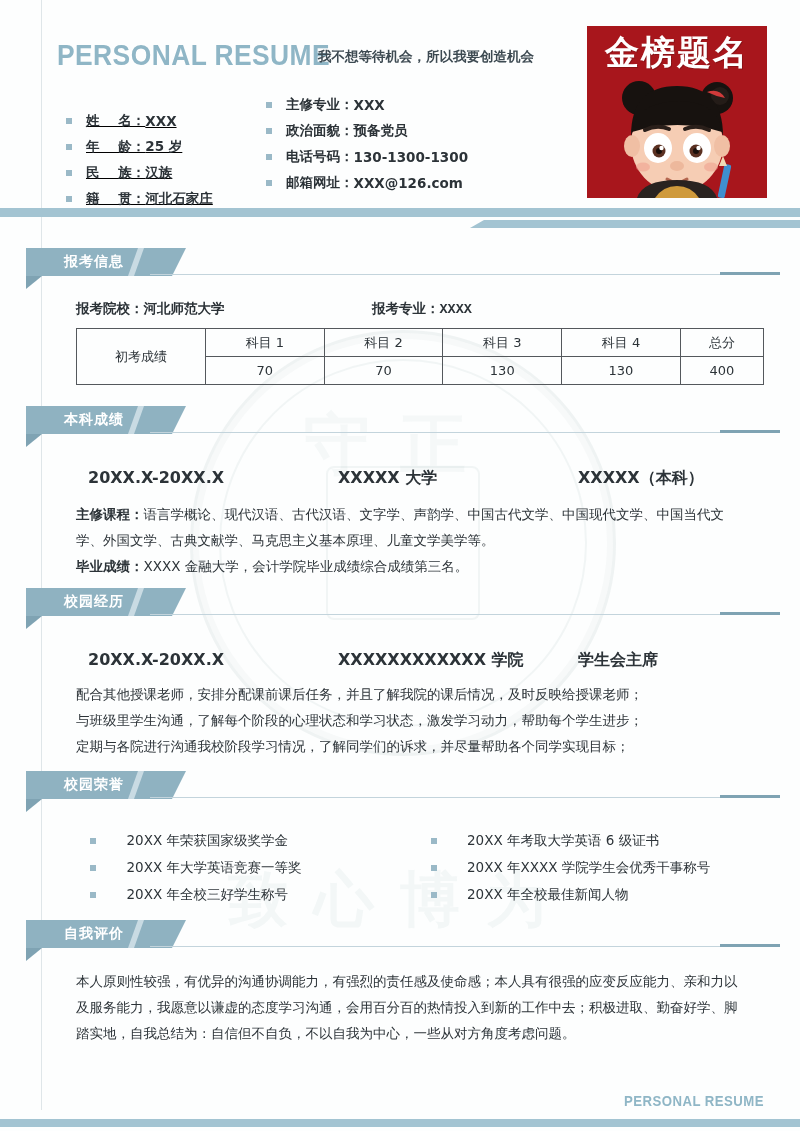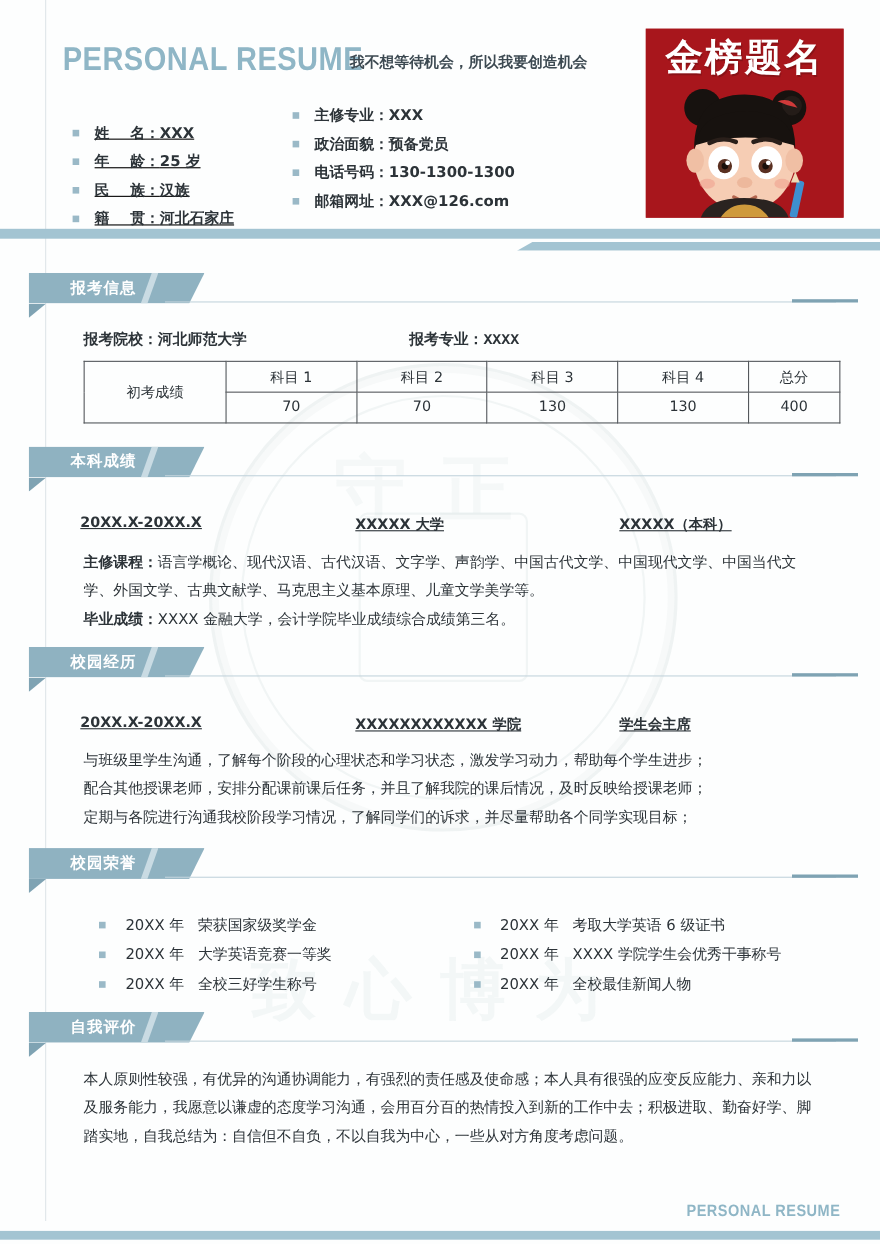--- a/index.html
+++ b/index.html
@@ -165,36 +165,36 @@
     font-family:"DejaVu Sans","Liberation Sans",sans-serif;
   }
   table.score td{
     border:1px solid #54585c;
     text-align:center;font-size:13px;color:#2c3338;
     height:25px;
   }
   table.score td.first{width:126px;font-weight:normal;}
 
   
-  .entry{display:flex;margin:6px 0 10px 9px;font-size:13px;font-weight:bold;
-    font-family:"DejaVu Sans","Liberation Sans",sans-serif;color:#2c3338;text-decoration:underline;}
+  .entry{display:flex;margin:6px 0 10px 24px;font-size:16px;font-weight:bold;
+    font-family:"DejaVu Sans","Liberation Sans",sans-serif;color:#2c3338;}
   .entry .e1{width:250px;}
   .entry .e2{width:240px;text-align:left;}
   .entry .e3{flex:1;text-align:left;}
 
   .para{margin:0 0 0 12px;}
   .para .txt{margin:0;}
 
   
   .honors{display:flex;margin:8px 0 4px 0;}
   .hcol{width:50%;}
   .hrow{display:flex;align-items:center;height:27px;font-size:13.5px;
     font-family:"DejaVu Sans","Liberation Sans",sans-serif;color:#2c3338;}
   .hrow .bullet{margin-left:26px;margin-right:18px;}
-  .hrow .hy{width:66px;}
+  .hrow .hy{width:66px;text-align:right;}
   .hrow .ht{}
 
   
   .footer-logo{
     position:absolute;right:36px;top:1092px;
     font-size:15px;font-weight:bold;color:#8fb6c6;letter-spacing:0.5px;
     transform:scaleX(0.88);transform-origin:right center;
   }
   .band-bottom{
     position:absolute;left:0;top:1119px;width:800px;height:8px;
@@ -384,22 +384,22 @@
       <div class="sec-line"></div>
       <div class="sec-line-end"></div>
     </div>
     <div class="sec-body">
       <div class="entry" style="margin-top:14px">
         <div class="e1">20XX.X-20XX.X</div>
         <div class="e2">XXXXXXXXXXXX 学院</div>
         <div class="e3">学生会主席</div>
       </div>
       <div class="para" style="margin-top:10px">
+        <div class="txt">配合其他授课老师，安排分配课前课后任务，并且了解我院的课后情况，及时反映给授课老师；</div>
         <div class="txt">与班级里学生沟通，了解每个阶段的心理状态和学习状态，激发学习动力，帮助每个学生进步；</div>
-        <div class="txt">配合其他授课老师，安排分配课前课后任务，并且了解我院的课后情况，及时反映给授课老师；</div>
         <div class="txt">定期与各院进行沟通我校阶段学习情况，了解同学们的诉求，并尽量帮助各个同学实现目标；</div>
       </div>
     </div>
   </div>
 
   <div class="section" style="top:771px">
     <div class="sec-head">
       <div class="sec-tab">
         <span>校园荣誉</span>
       </div>

